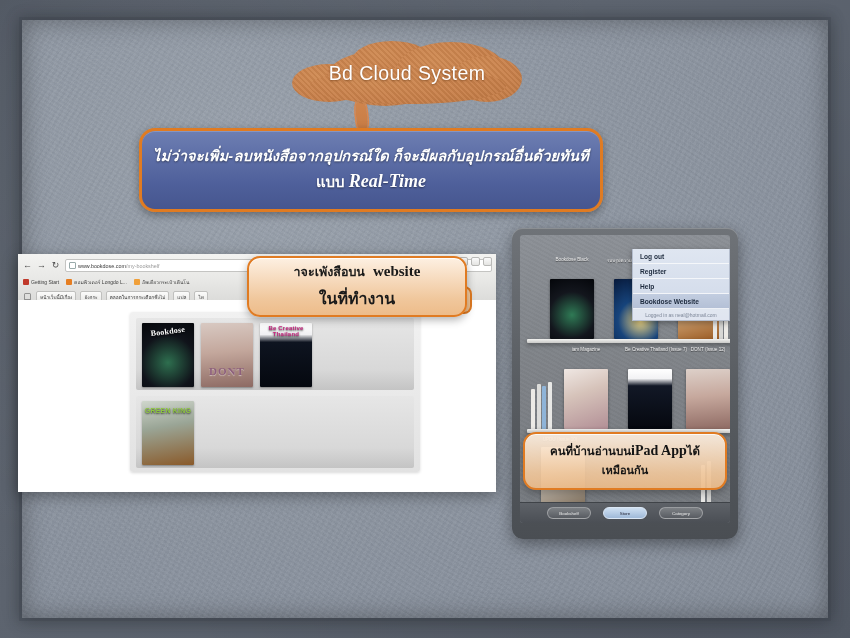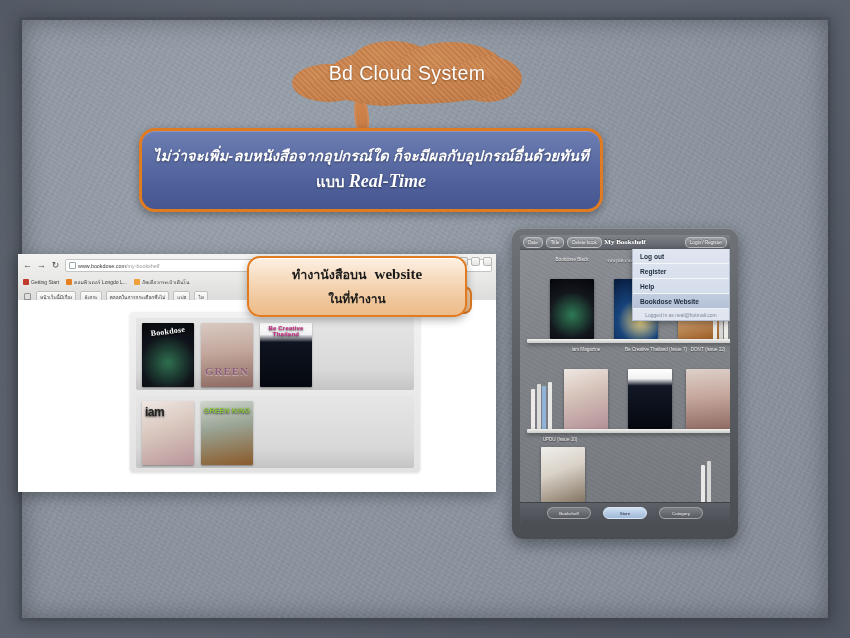--- a/index.html
+++ b/index.html
@@ -162,21 +162,21 @@
   #callout-web{
     position:absolute;left:247px;top:256px;width:216px;height:57px;
     border:2.5px solid #e07b22;border-radius:13px;
     background:linear-gradient(180deg,#fdf0e2 0%,#f6d9bb 40%,#f0c79c 72%,#edbc8a 100%);
     box-shadow:0 3px 8px rgba(0,0,0,.30), inset 0 1px 0 rgba(255,255,255,.85);
     display:flex;flex-direction:column;align-items:center;justify-content:center;
     text-align:center;color:#1a1a1a;z-index:6;
   }
   #web-line1{font-size:12.5px;font-weight:bold;line-height:1.25;}
   #web-line1 .en{font-family:"Liberation Serif",serif;font-size:15px;font-weight:bold;margin-left:8px;}
-  #web-line2{font-size:12px;font-weight:bold;margin-top:6px;}
+  #web-line2{font-size:16px;font-weight:bold;margin-top:6px;}
   #callout-web-tail{
     position:absolute;left:461px;top:286px;width:9px;height:24px;z-index:5;
     background:linear-gradient(180deg,#f3cfa6,#edbd8b);
     border:2px solid #e07b22;border-left:none;border-radius:0 8px 8px 0;
   }
 
   
   #ipad{
     position:absolute;left:512px;top:228px;width:226px;height:311px;
     border-radius:11px;
@@ -348,54 +348,44 @@
       </div>
     </div>
 
     <div id="browser-page">
       <div id="shelf-wrap">
         <div class="shelf s1">
           <div class="cover cv-bookdose">
               <span class="ctitle">Bookdose</span>
             </div>
           <div class="cover cv-dont">
-              <span class="ctitle">GREEN</span>
+              <span class="ctitle">DONT</span>
             </div>
           <div class="cover cv-creative">
               <span class="ctitle">Be Creative Thailand</span>
             </div>
         </div>
         <div class="shelf s2">
-          <div class="cover cv-iam">
-              <span class="ctitle">iam</span>
-            </div>
           <div class="cover cv-green">
               <span class="ctitle">GREEN KING</span>
             </div>
         </div>
       </div>
     </div>
   </div>
 
   <div id="callout-web-tail"></div>
   <div id="callout-web">
-    <div id="web-line1"><span>ทำงานังสือบน</span><span class="en">website</span></div>
+    <div id="web-line1"><span>าจะเพังสือบน</span><span class="en">website</span></div>
     <div id="web-line2">ในที่ทำงาน</div>
   </div>
 
   <div id="ipad">
     <div id="ipad-screen">
 
-      <div id="ipad-topbar">
-        <div class="ipbtn">Date</div>
-        <div class="ipbtn">Title</div>
-        <div class="ipbtn">Delete book</div>
-        <div id="ipad-title">My Bookshelf</div>
-        <div class="ipbtn" id="ipad-login">Login / Register</div>
-      </div>
 
       <div id="ipad-menu">
         <div class="mi">Log out</div>
         <div class="mi">Register</div>
         <div class="mi">Help</div>
         <div class="mi sel">Bookdose Website</div>
         <div id="menu-foot">Logged in as neal@hotmail.com</div>
       </div>
 
       <div class="ipshelf" style="top:22px;">
@@ -431,20 +421,24 @@
 
       <div class="ipshelf" style="top:202px;height:40px;">
         <div class="iplabel" style="left:4px;top:0;">UPDU (Issue 10)</div>
         <div class="ipbook ph-pop" style="left:14px;bottom:-30px;"></div>
         <div class="booksrow" style="left:174px;bottom:-30px;">
           <div class="spine" style="height:42px;background:#e8e8e6"></div>
           <div class="spine" style="height:46px;background:#d5d5d3"></div>
         </div>
       </div>
 
+      <div id="callout-ipad">
+        <div id="ipad-line1"><span>คนที่บ้านอ่านบน</span><span class="en">iPad App</span><span>ได้</span></div>
+        <div id="ipad-line2">เหมือนกัน</div>
+      </div>
 
       <div id="ipad-bottombar">
         <div class="tabbtn">Bookshelf</div>
         <div class="tabbtn active">Store</div>
         <div class="tabbtn">Category</div>
       </div>
     </div>
   </div>
 
 </div>

